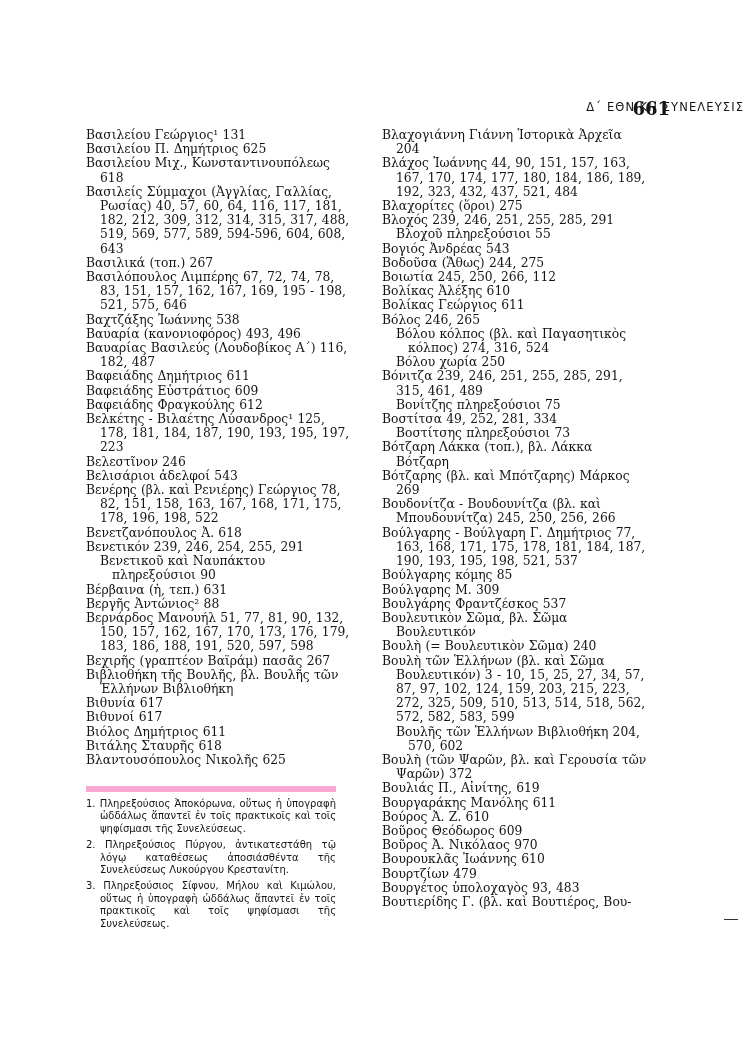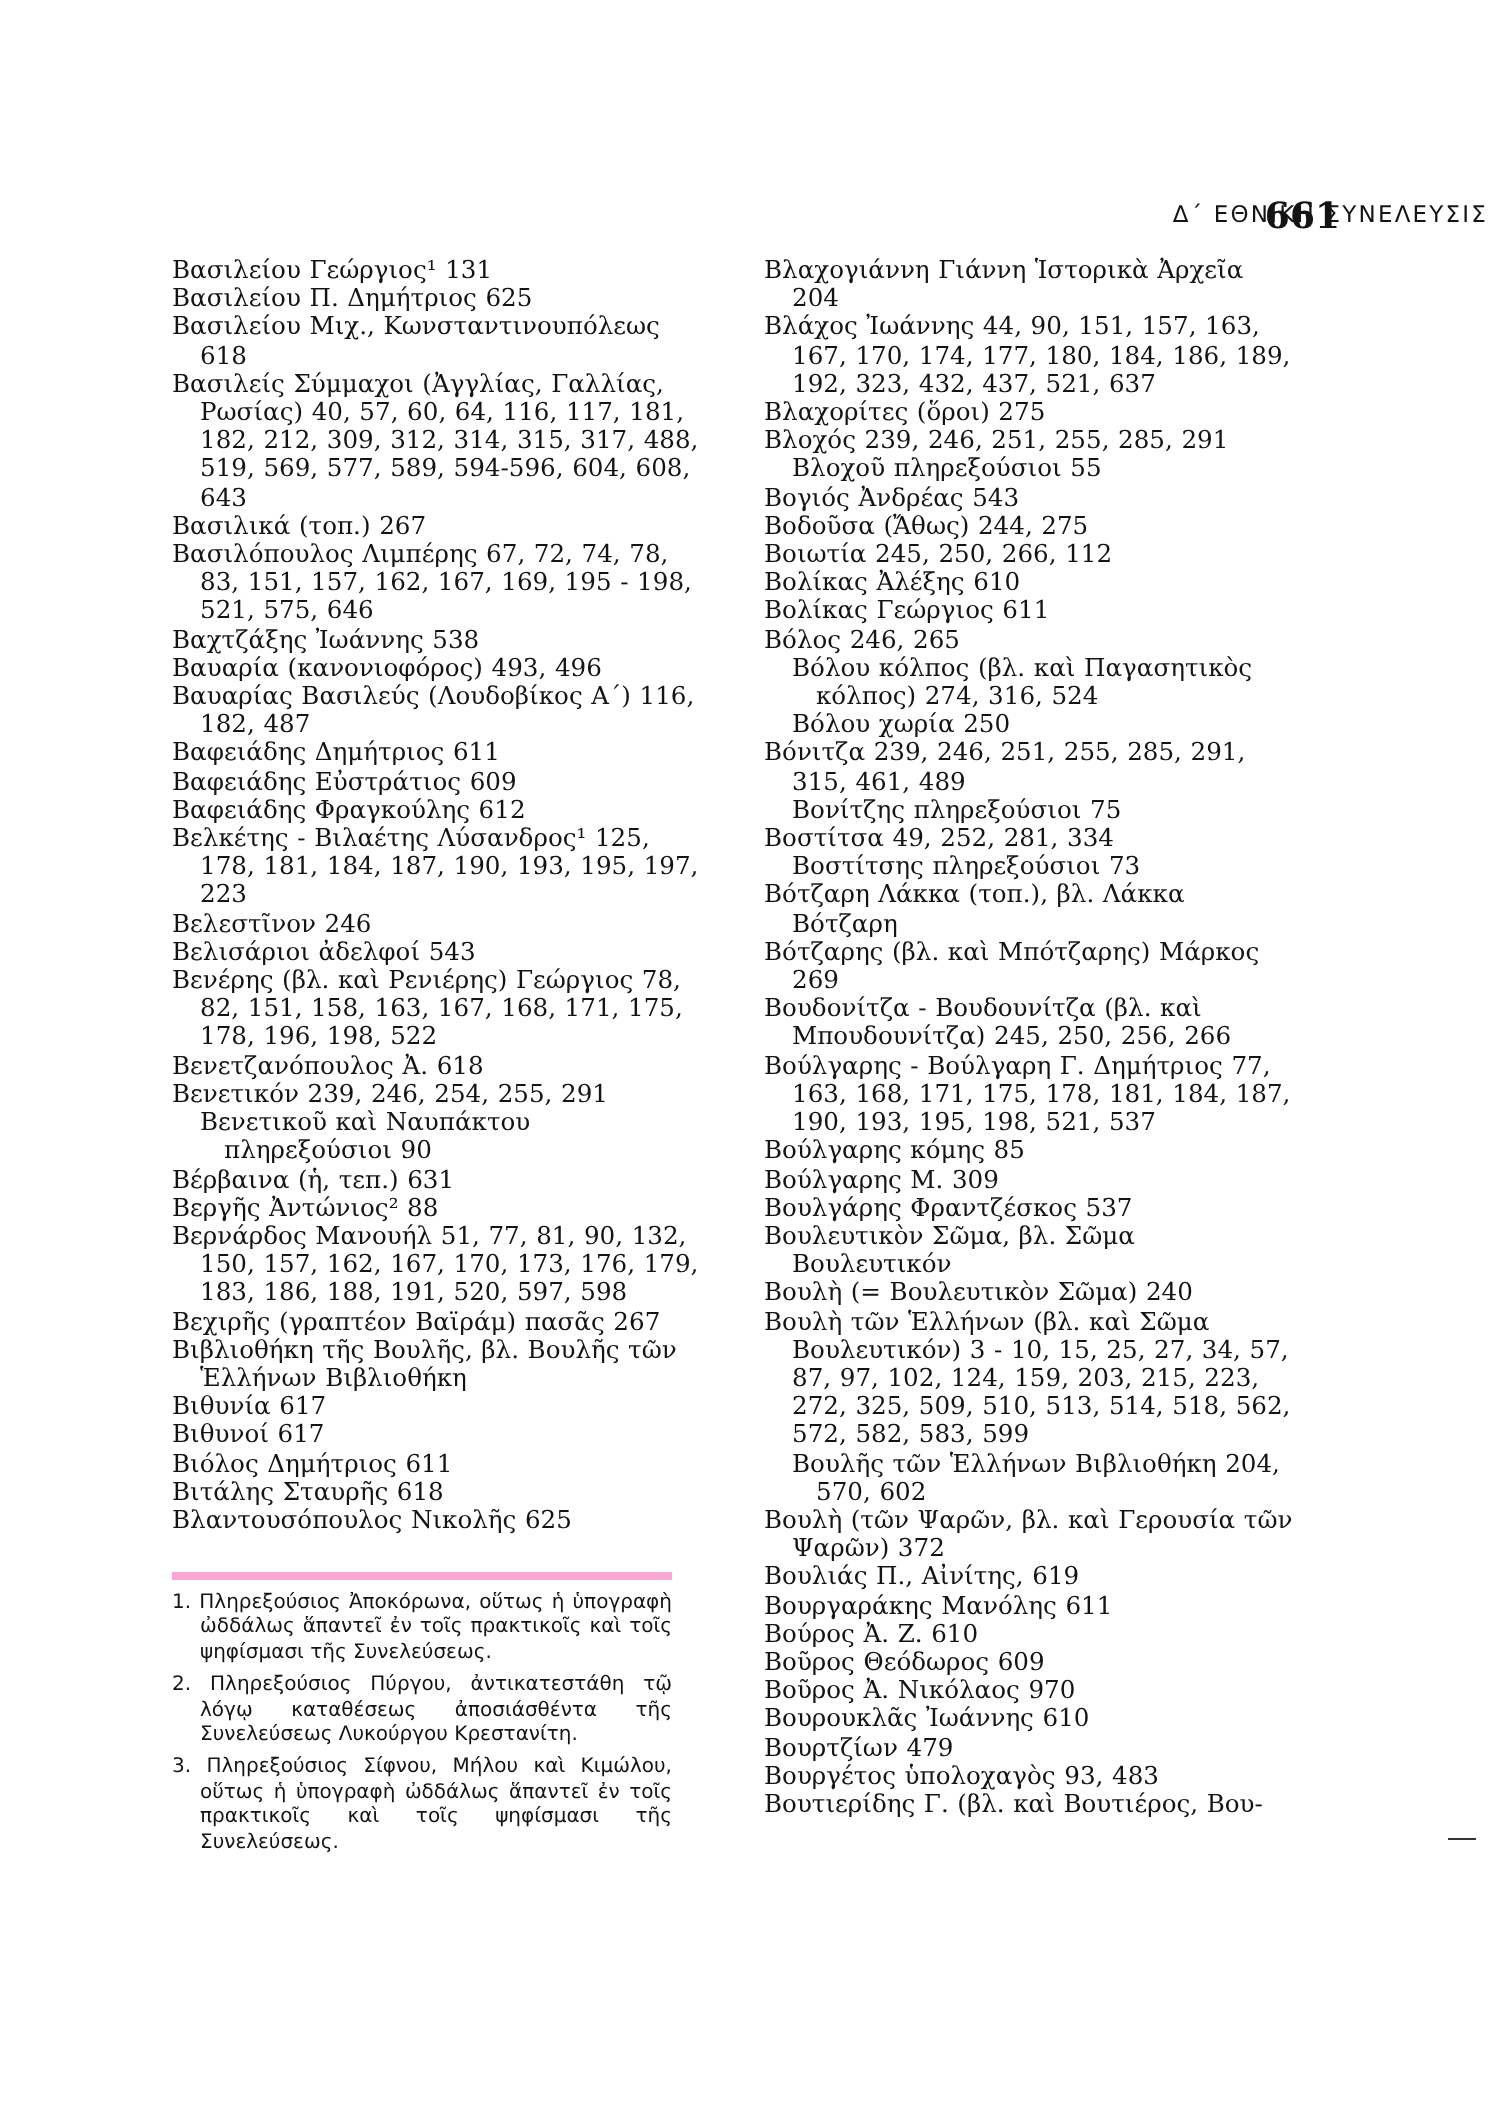--- a/index.html
+++ b/index.html
@@ -73,21 +73,21 @@
   }
   .entry.ind2 {
     padding-left: 26px;
     text-indent: -12px;
   }
   .footnotes {
     position: absolute;
     left: 0;
     top: 658px;
     width: 250px;
-    border-top: 4px solid #f9a8d4;
+    border-top: 6px solid #f9a8d4;
     padding-top: 6px;
   }
   .fn {
     font-size: 10px;
     line-height: 12.4px;
     font-family: "DejaVu Sans", "Liberation Sans", sans-serif;
     text-align: justify;
     padding-left: 14px;
     text-indent: -14px;
     margin-bottom: 4px;
@@ -155,21 +155,21 @@
         </div>
         <div class="fn">
           <span>3.</span>
           <span>Πληρεξούσιος Σίφνου, Μήλου καὶ Κιμώλου, οὕτως ἡ ὑπογραφὴ ὠδδάλως ἅπαντεῖ ἐν τοῖς πρακτικοῖς καὶ τοῖς ψηφίσμασι τῆς Συνελεύσεως.</span>
         </div>
       </div>
     </div>
 
     <div class="col col-right">
       <div class="entry">Βλαχογιάννη Γιάννη Ἱστορικὰ Ἀρχεῖα 204</div>
-      <div class="entry">Βλάχος Ἰωάννης 44, 90, 151, 157, 163, 167, 170, 174, 177, 180, 184, 186, 189, 192, 323, 432, 437, 521, 637</div>
+      <div class="entry">Βλάχος Ἰωάννης 44, 90, 151, 157, 163, 167, 170, 174, 177, 180, 184, 186, 189, 192, 323, 432, 437, 521, 484</div>
       <div class="entry">Βλαχορίτες (ὅροι) 275</div>
       <div class="entry">Βλοχός 239, 246, 251, 255, 285, 291</div>
       <div class="entry ind2">Βλοχοῦ πληρεξούσιοι 55</div>
       <div class="entry">Βογιός Ἀνδρέας 543</div>
       <div class="entry">Βοδοῦσα (Ἄθως) 244, 275</div>
       <div class="entry">Βοιωτία 245, 250, 266, 112</div>
       <div class="entry">Βολίκας Ἀλέξης 610</div>
       <div class="entry">Βολίκας Γεώργιος 611</div>
       <div class="entry">Βόλος 246, 265</div>
       <div class="entry ind2">Βόλου κόλπος (βλ. καὶ Παγασητικὸς κόλπος) 274, 316, 524</div>

